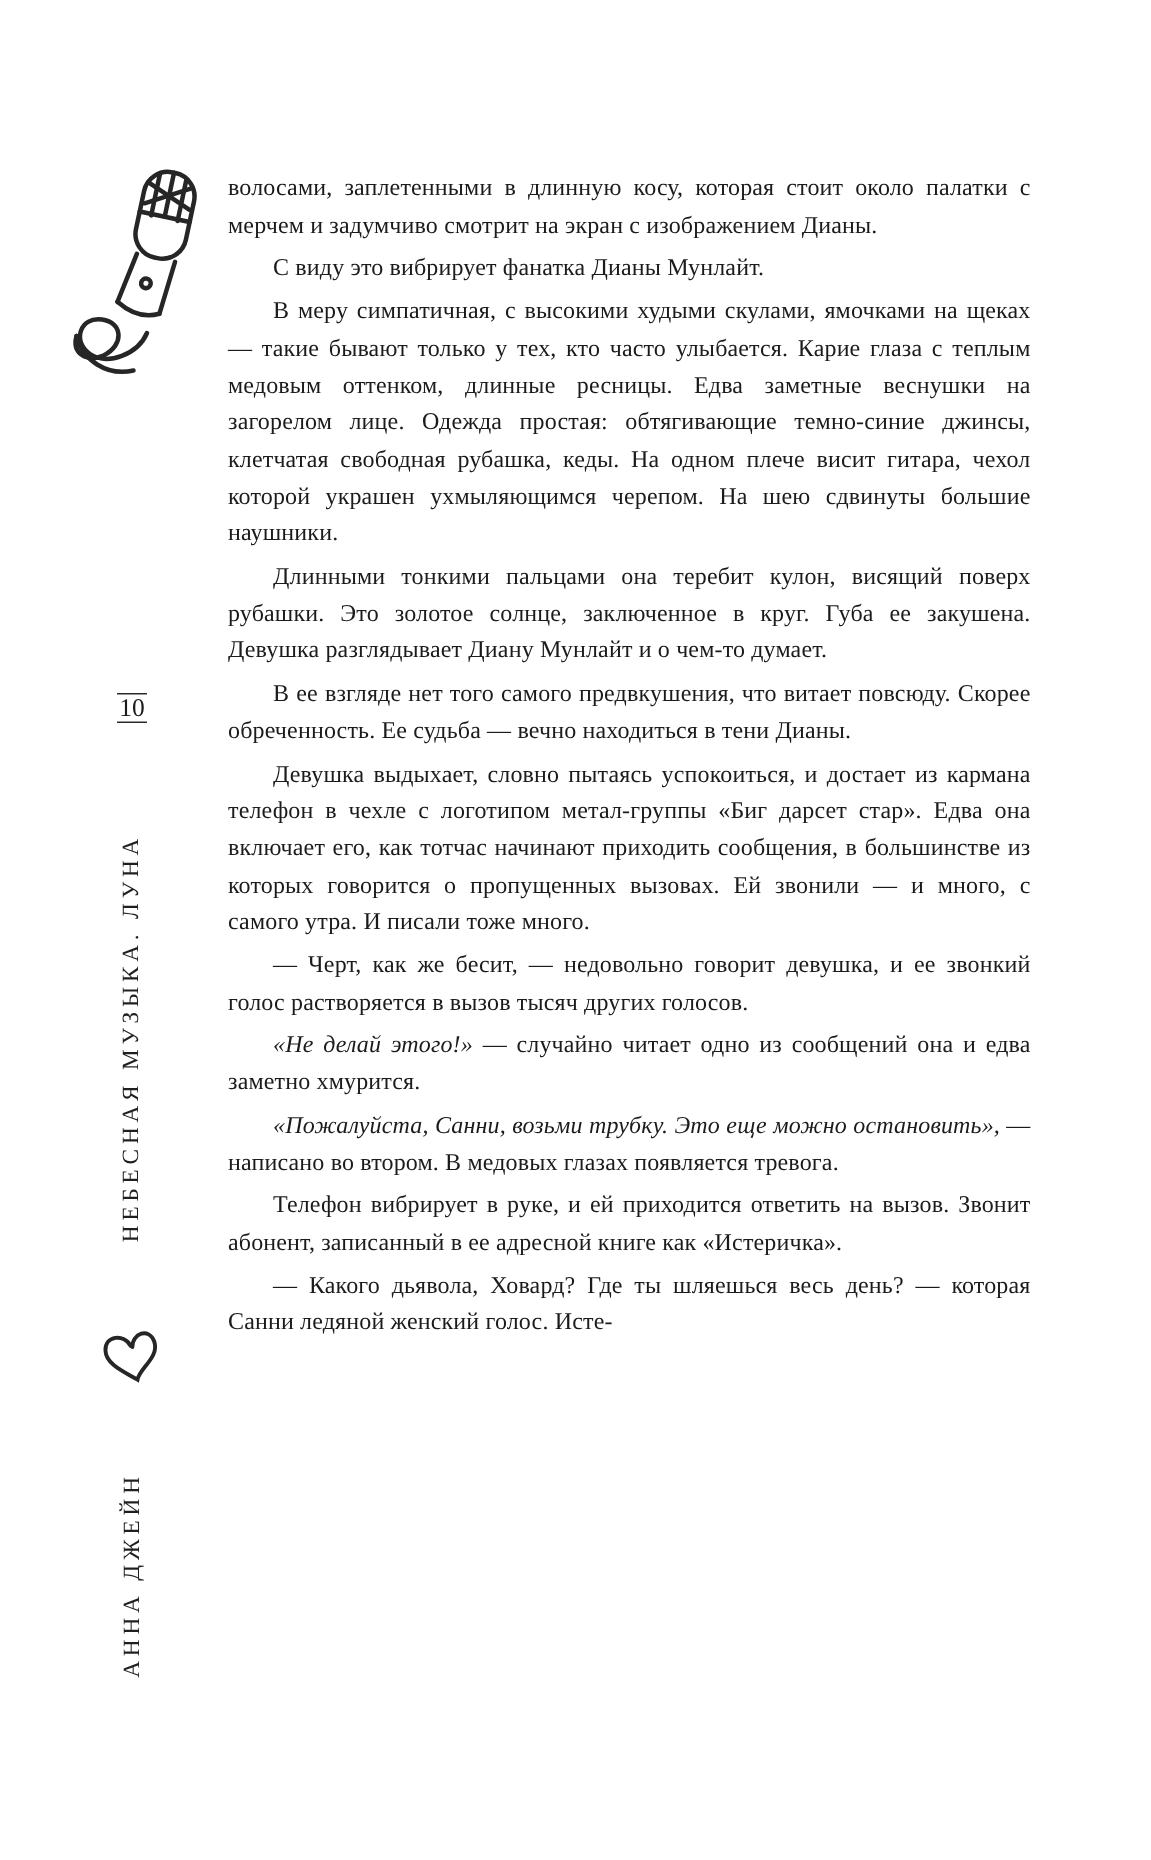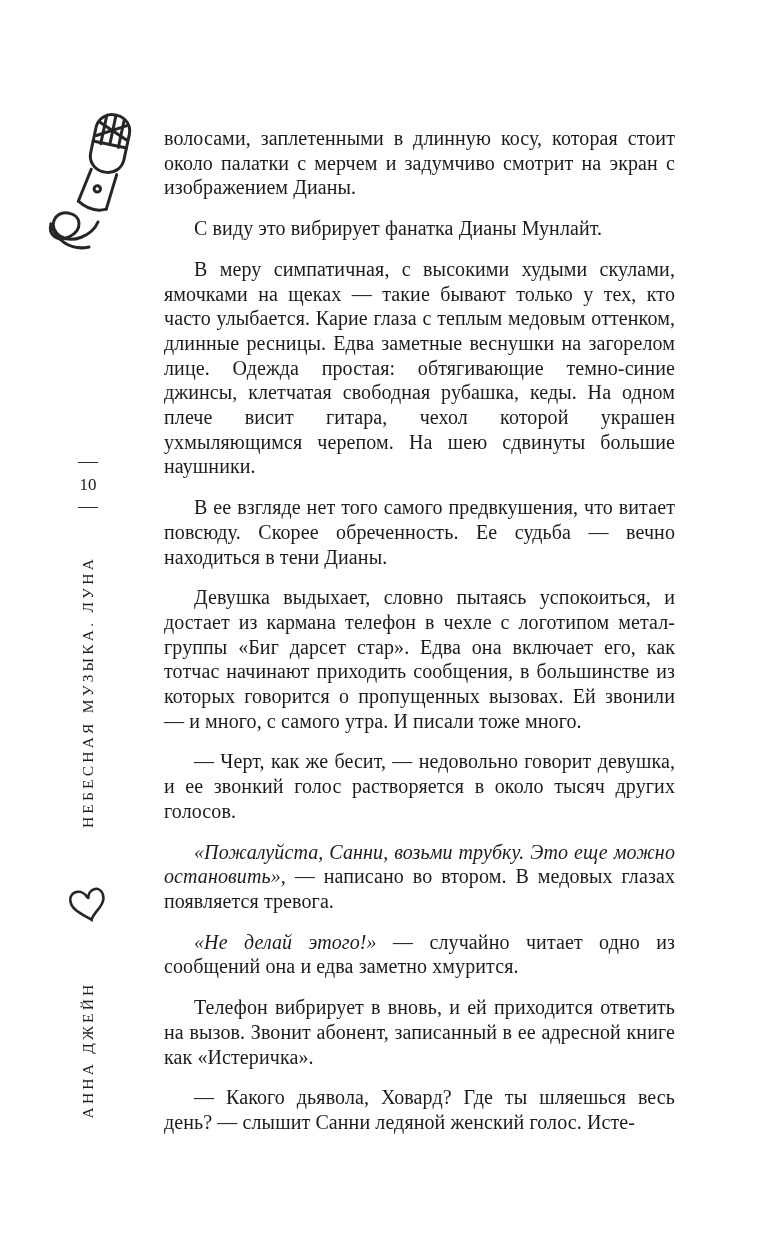--- a/index.html
+++ b/index.html
@@ -15,43 +15,43 @@
   .book-page { position: absolute; inset: 0; }
 
   
   .text-column {
     position: absolute;
     left: 148px;
     top: 110px;
     width: 543px;
   }
   .text-column p {
-    margin: 16px;
-    font-size: 20px;
+    margin: 4px;
+    font-size: 16px;
     line-height: 24.7px;
     text-align: justify;
     letter-spacing: 0.1px;
   }
   .text-column p.indent { text-indent: 30px; }
   .italic { font-style: italic; }
 
   
   .doodle { position: absolute; }
   .mic-doodle { left: 42px; top: 108px; }
   .heart-doodle { left: 66px; top: 882px; }
 
   .page-number-block {
     position: absolute;
     left: 69px;
     top: 462px;
     width: 38px;
     display: flex;
     flex-direction: column;
     align-items: center;
-    gap: 13px;
+    gap: 0;
   }
   .page-number-block .rule {
     width: 20px;
     height: 1px;
     background: #2a2a2a;
   }
   .page-number {
     font-size: 17px;
     line-height: 18px;
   }
@@ -109,22 +109,23 @@
   </svg>
 
   <div class="vert-wrap author-wrap">
     <span>АННА ДЖЕЙН</span>
   </div>
 
   <div class="text-column">
       <p class=""><span>волосами, заплетенными в длинную косу, которая стоит около палатки с мерчем и задумчиво смотрит на экран с изображением Дианы.</span></p>
       <p class="indent"><span>С виду это вибрирует фанатка Дианы Мунлайт.</span></p>
       <p class="indent"><span>В меру симпатичная, с высокими худыми скулами, ямочками на щеках — такие бывают только у тех, кто часто улыбается. Карие глаза с теплым медовым оттенком, длинные ресницы. Едва заметные веснушки на загорелом лице. Одежда простая: обтягивающие темно-синие джинсы, клетчатая свободная рубашка, кеды. На одном плече висит гитара, чехол которой украшен ухмыляющимся черепом. На шею сдвинуты большие наушники.</span></p>
+      <p class="indent"><span>Длинными тонкими пальцами она теребит кулон, висящий поверх рубашки. Это золотое солнце, заключенное в круг. Губа ее закушена. Девушка разглядывает Диану Мунлайт и о чем-то думает.</span></p>
       <p class="indent"><span>В ее взгляде нет того самого предвкушения, что витает повсюду. Скорее обреченность. Ее судьба — вечно находиться в тени Дианы.</span></p>
       <p class="indent"><span>Девушка выдыхает, словно пытаясь успокоиться, и достает из кармана телефон в чехле с логотипом метал-группы «Биг дарсет стар». Едва она включает его, как тотчас начинают приходить сообщения, в большинстве из которых говорится о пропущенных вызовах. Ей звонили — и много, с самого утра. И писали тоже много.</span></p>
-      <p class="indent"><span>— Черт, как же бесит, — недовольно говорит девушка, и ее звонкий голос растворяется в около тысяч других голосов.</span></p>
+      <p class="indent"><span>— Черт, как же бесит, — недовольно говорит девушка, и ее звонкий голос растворяется в вызов тысяч других голосов.</span></p>
+      <p class="indent"><span class="italic">«Не делай этого!»</span><span> — случайно читает одно из сообщений она и едва заметно хмурится.</span></p>
       <p class="indent"><span class="italic">«Пожалуйста, Санни, возьми трубку. Это еще можно остановить»,</span><span> — написано во втором. В медовых глазах появляется тревога.</span></p>
-      <p class="indent"><span class="italic">«Не делай этого!»</span><span> — случайно читает одно из сообщений она и едва заметно хмурится.</span></p>
-      <p class="indent"><span>Телефон вибрирует в вновь, и ей приходится ответить на вызов. Звонит абонент, записанный в ее адресной книге как «Истеричка».</span></p>
-      <p class="indent"><span>— Какого дьявола, Ховард? Где ты шляешься весь день? — слышит Санни ледяной женский голос. Исте-</span></p>
+      <p class="indent"><span>Телефон вибрирует в руке, и ей приходится ответить на вызов. Звонит абонент, записанный в ее адресной книге как «Истеричка».</span></p>
+      <p class="indent"><span>— Какого дьявола, Ховард? Где ты шляешься весь день? — которая Санни ледяной женский голос. Исте-</span></p>
     </div>
 
 </div>
 
 </body></html>

